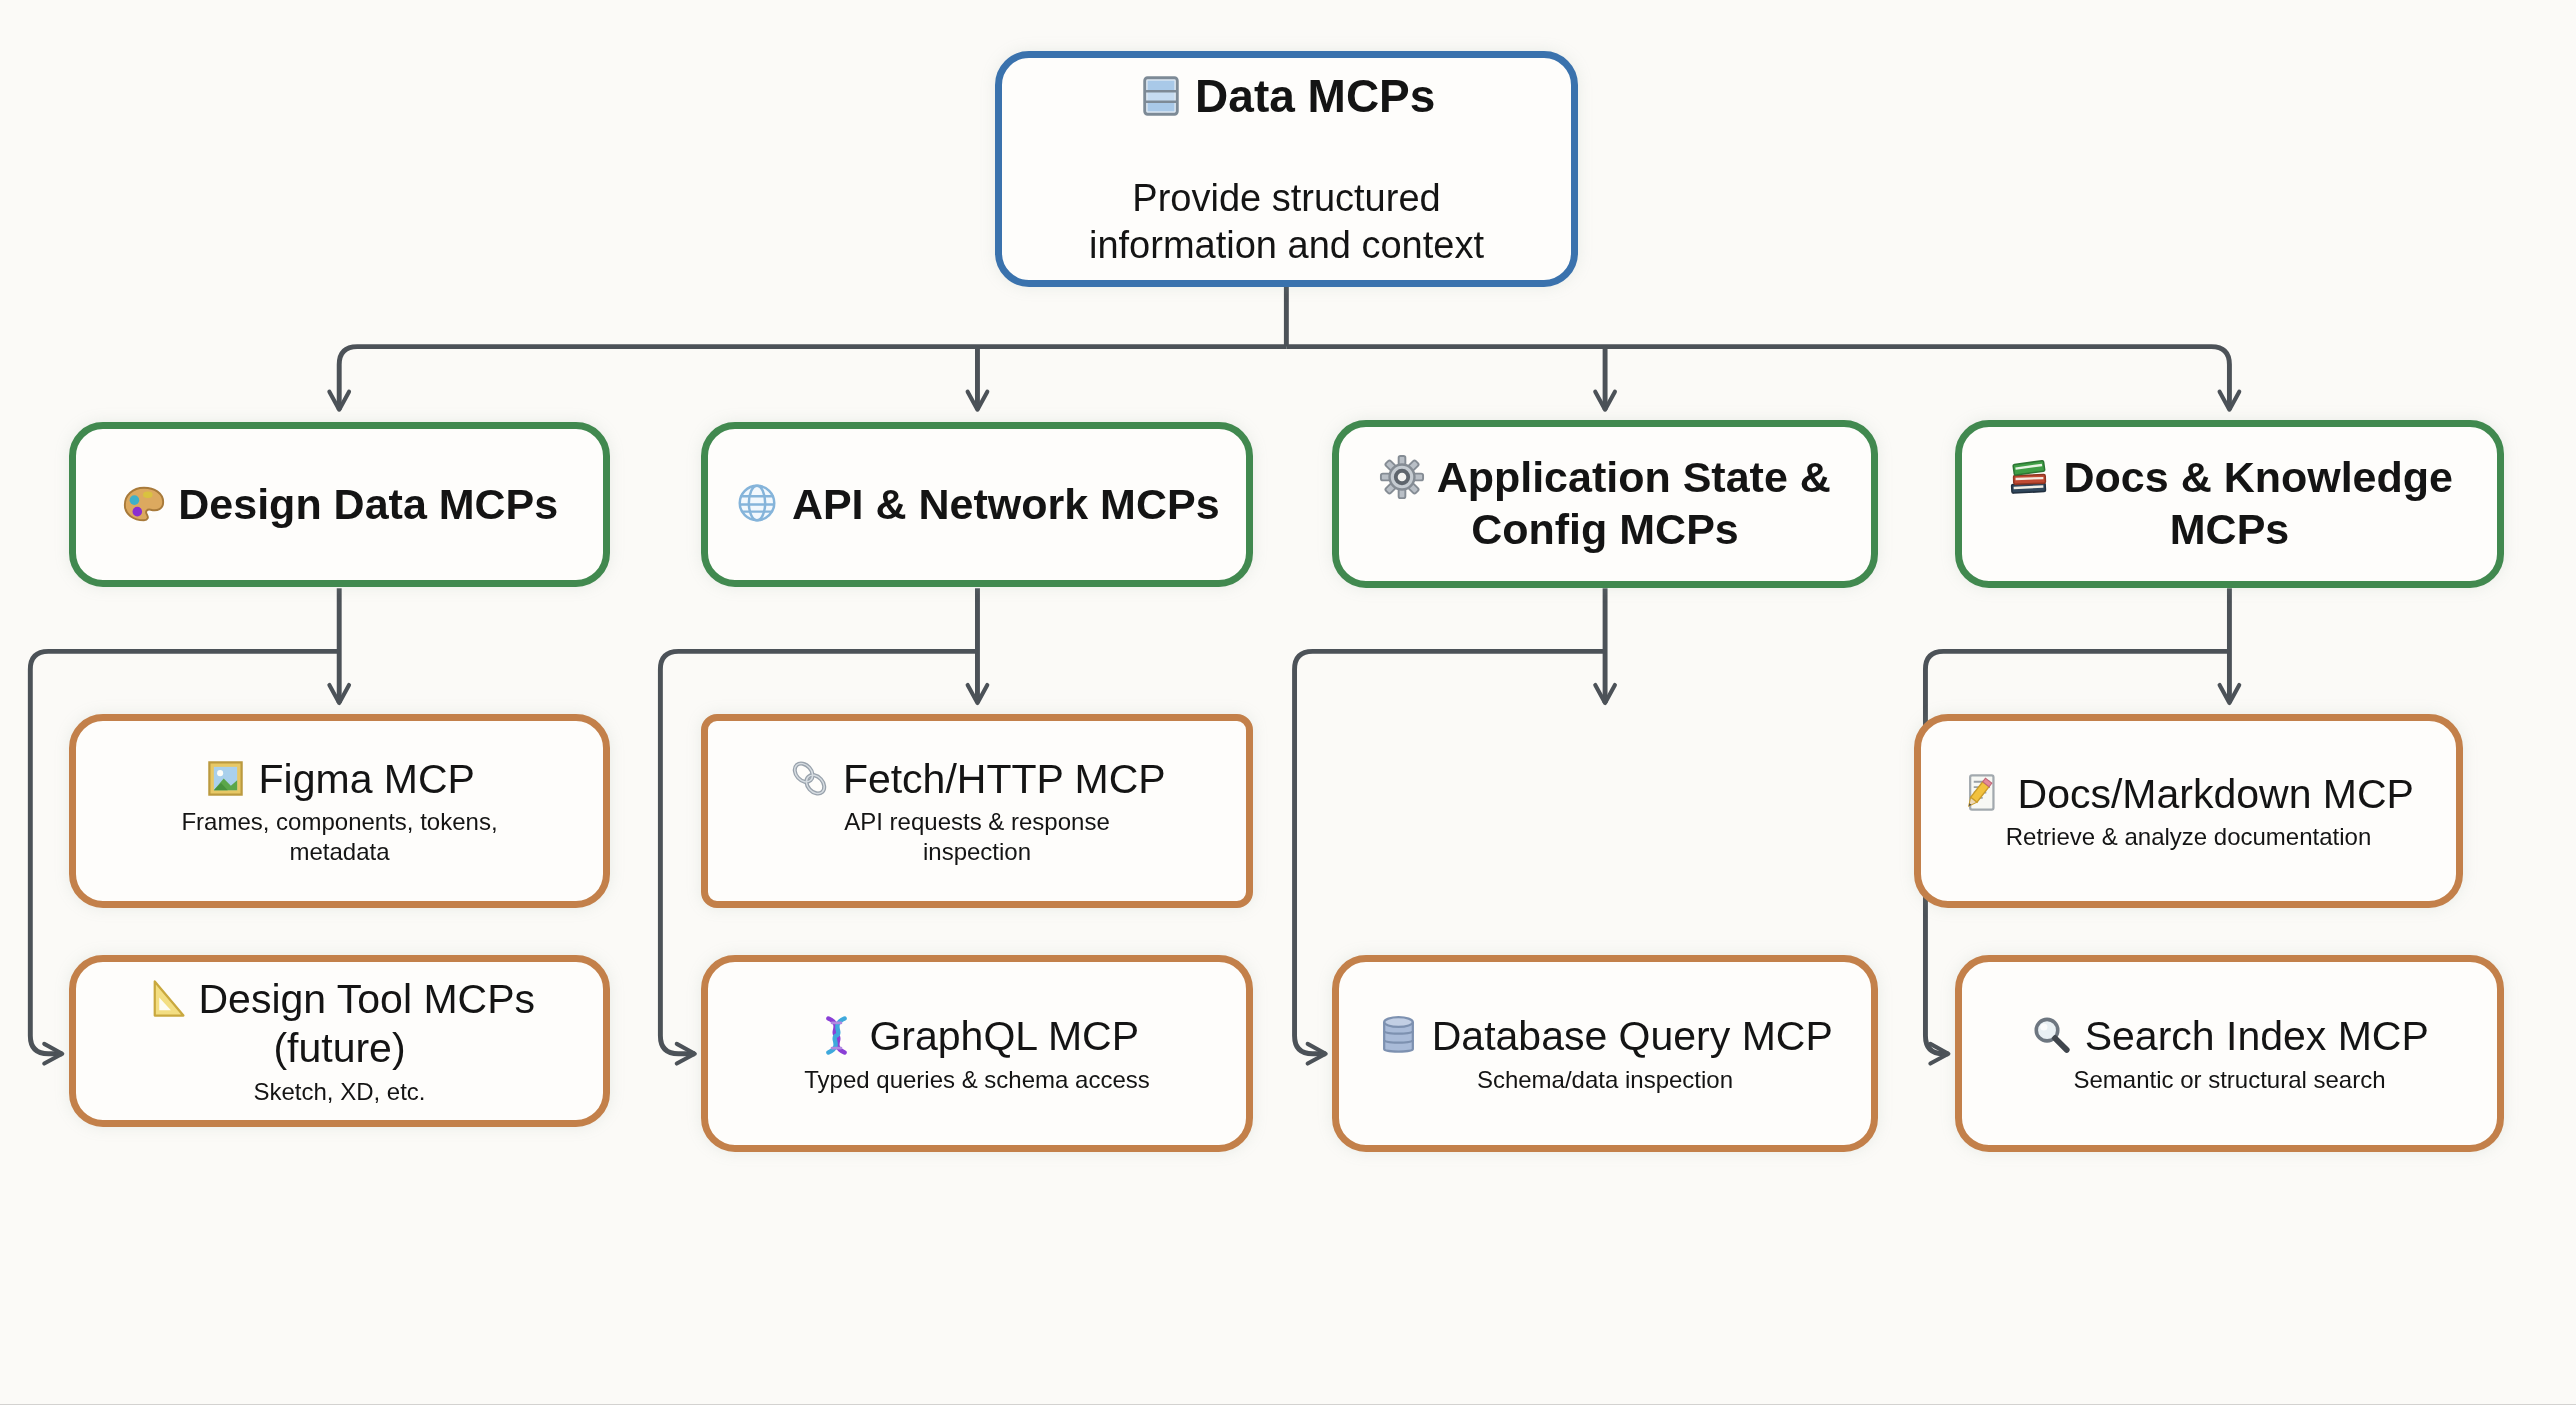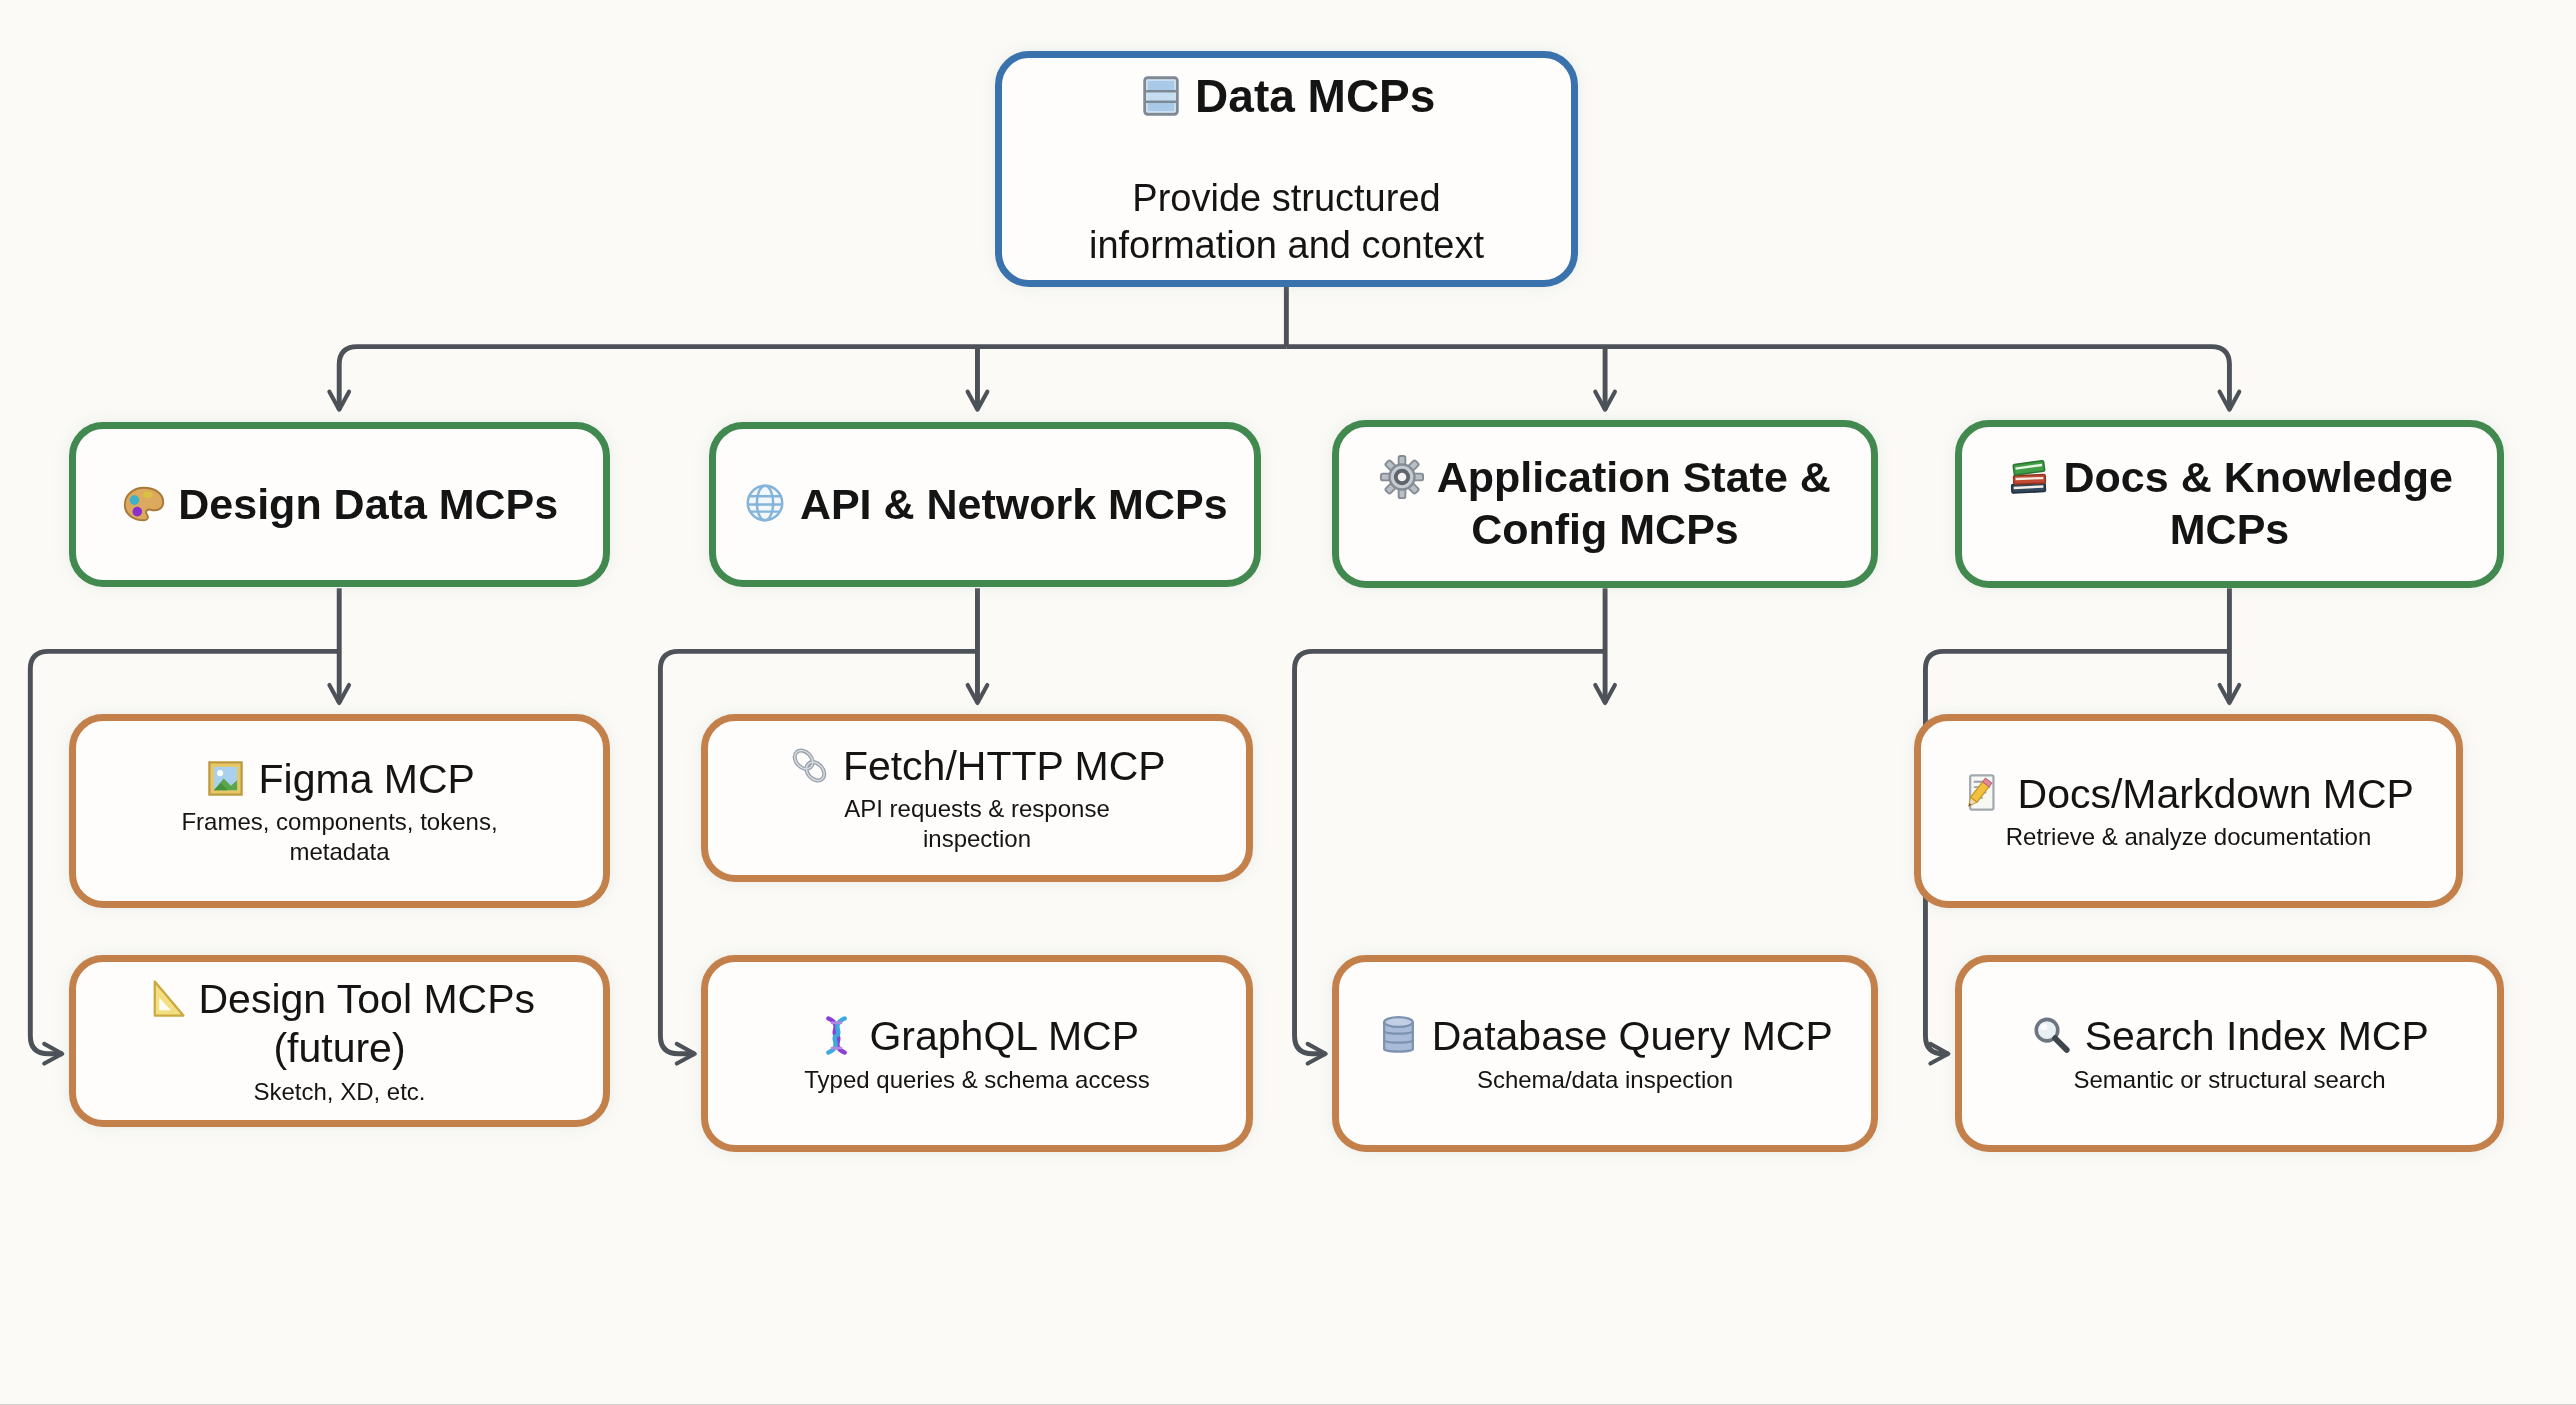--- a/index.html
+++ b/index.html
@@ -86,21 +86,21 @@
           <path d="M24 8 C12 8 4 16 4 26 C4 36 13 42 24 42 C28 42 29 39 27 36 C25 33 27 30 31 31 C38 33 44 30 44 23 C44 14 35 8 24 8 Z" fill="#dca95f" stroke="#a87a3a" stroke-width="2"></path>
           <circle cx="14" cy="21" r="5" fill="#3fb0c9"></circle>
           <circle cx="17" cy="33" r="5" fill="#8a2fd0"></circle>
           <ellipse cx="28" cy="15.5" rx="5" ry="3.4" fill="#d9c23f"></ellipse>
           <path d="M30 36 C33 40 38 39 38 34" fill="none" stroke="#fdfcf8" stroke-width="3"></path>
         </svg>
       </span><span>Design Data MCPs</span>
     </div>
   </div>
 
-  <div class="node cat" style="left:701px;top:422px;width:552px;height:165px;margin-left:8px;">
+  <div class="node cat" style="left:701px;top:422px;width:552px;height:165px;">
     <div class="title">
       <span class="icon">
         <svg width="46" height="46" viewBox="0 0 48 48">
           <g fill="none" stroke="#85b4da" stroke-width="2.6">
             <circle cx="24" cy="24" r="18" fill="#f2f8fd"></circle>
             <ellipse cx="24" cy="24" rx="8.5" ry="18"></ellipse>
             <path d="M6.6 17 H41.4 M6 25.5 H42 M8.2 33 H39.8"></path>
           </g>
         </svg>
       </span><span>API &amp; Network MCPs</span>
@@ -153,21 +153,21 @@
           <rect x="11" y="11" width="26" height="26" fill="#a9d0ec"></rect>
           <circle cx="18" cy="18" r="3.4" fill="#fdfdf8"></circle>
           <path d="M11 37 L22 24 L30 32 L37 26 V37 Z" fill="#5ba64a"></path>
           <path d="M11 37 L19 29 L26.5 37 Z" fill="#47913c"></path>
         </svg>
       </span><span>Figma MCP</span>
     </div>
     <div class="subtitle maxw470">Frames, components, tokens, metadata</div>
   </div>
 
-  <div class="node leaf" style="left:701px;top:714px;width:552px;height:168px;">
+  <div class="node leaf" style="left:701px;top:714px;width:552px;height:194px;border-radius:16px;">
     <div class="title">
       <span class="icon">
         <svg width="43" height="43" viewBox="0 0 48 48">
           <g fill="none" stroke="#99a2ac" stroke-width="4.5">
             <ellipse cx="17.5" cy="17.5" rx="8.5" ry="11.5" transform="rotate(-42 17.5 17.5)"></ellipse>
             <ellipse cx="30.5" cy="30.5" rx="8.5" ry="11.5" transform="rotate(-42 30.5 30.5)"></ellipse>
           </g>
           <g fill="none" stroke="#d7dde2" stroke-width="1.6">
             <ellipse cx="17.5" cy="17.5" rx="8.5" ry="11.5" transform="rotate(-42 17.5 17.5)"></ellipse>
             <ellipse cx="30.5" cy="30.5" rx="8.5" ry="11.5" transform="rotate(-42 30.5 30.5)"></ellipse>

